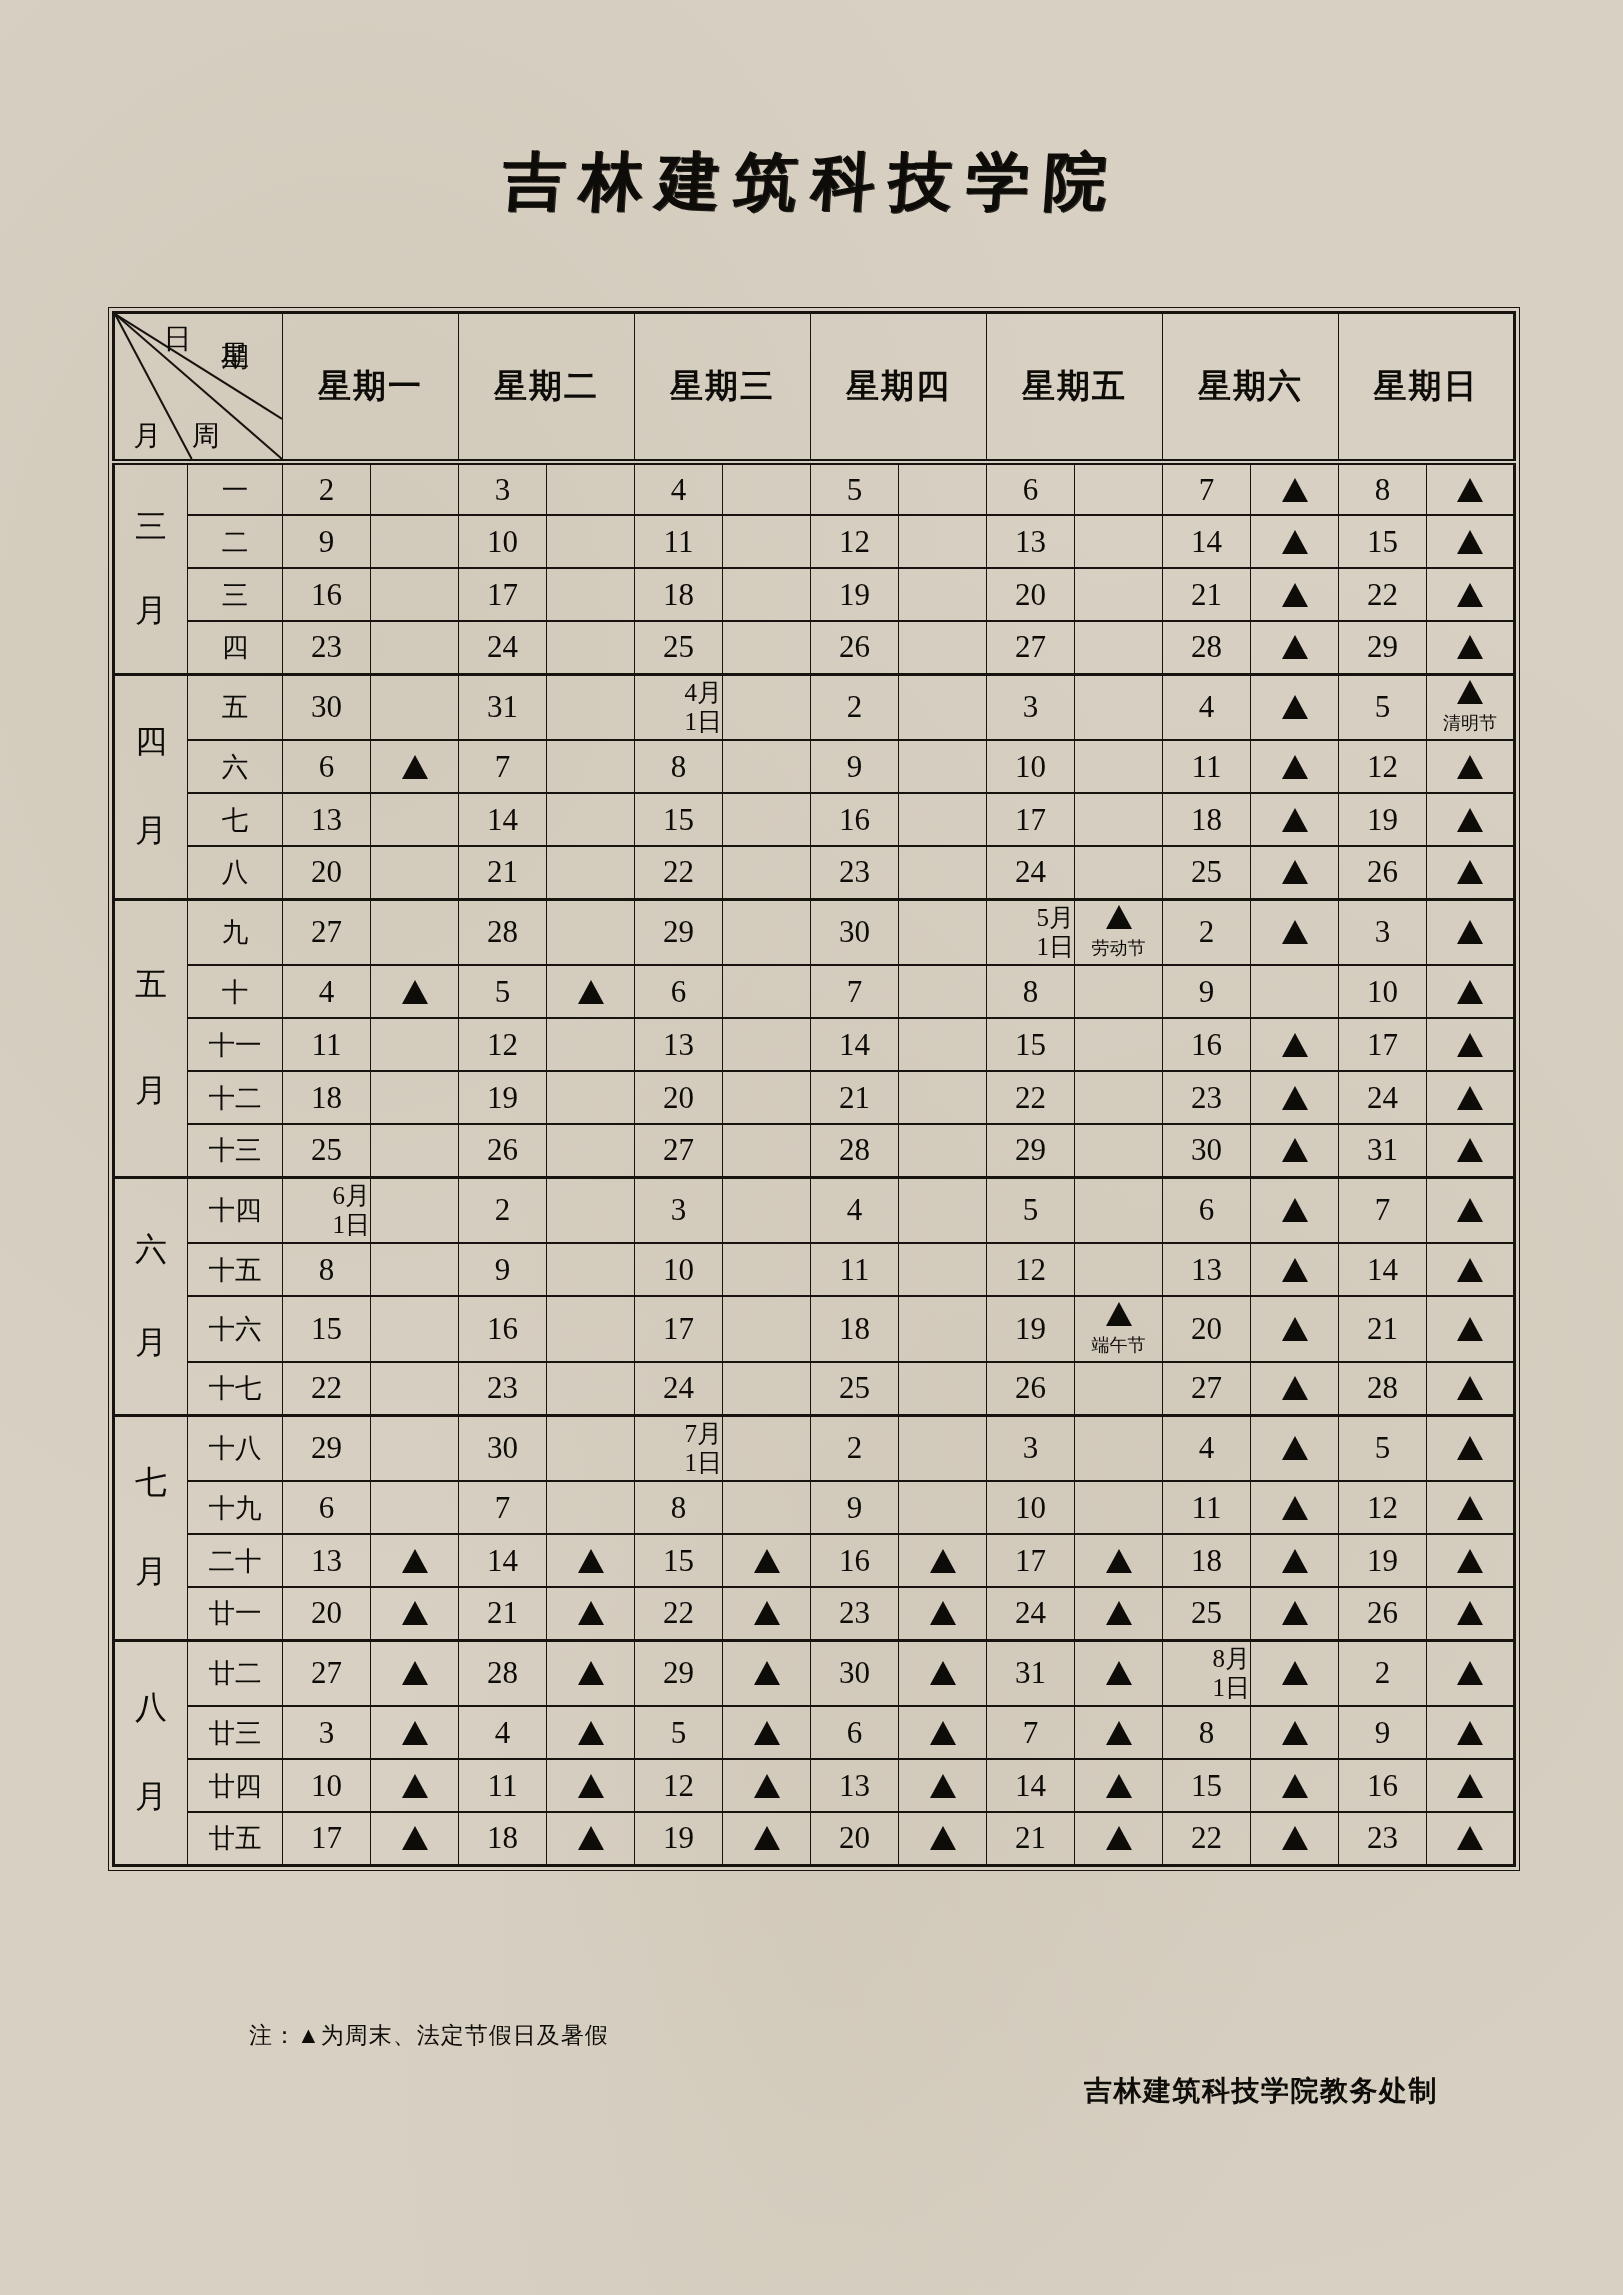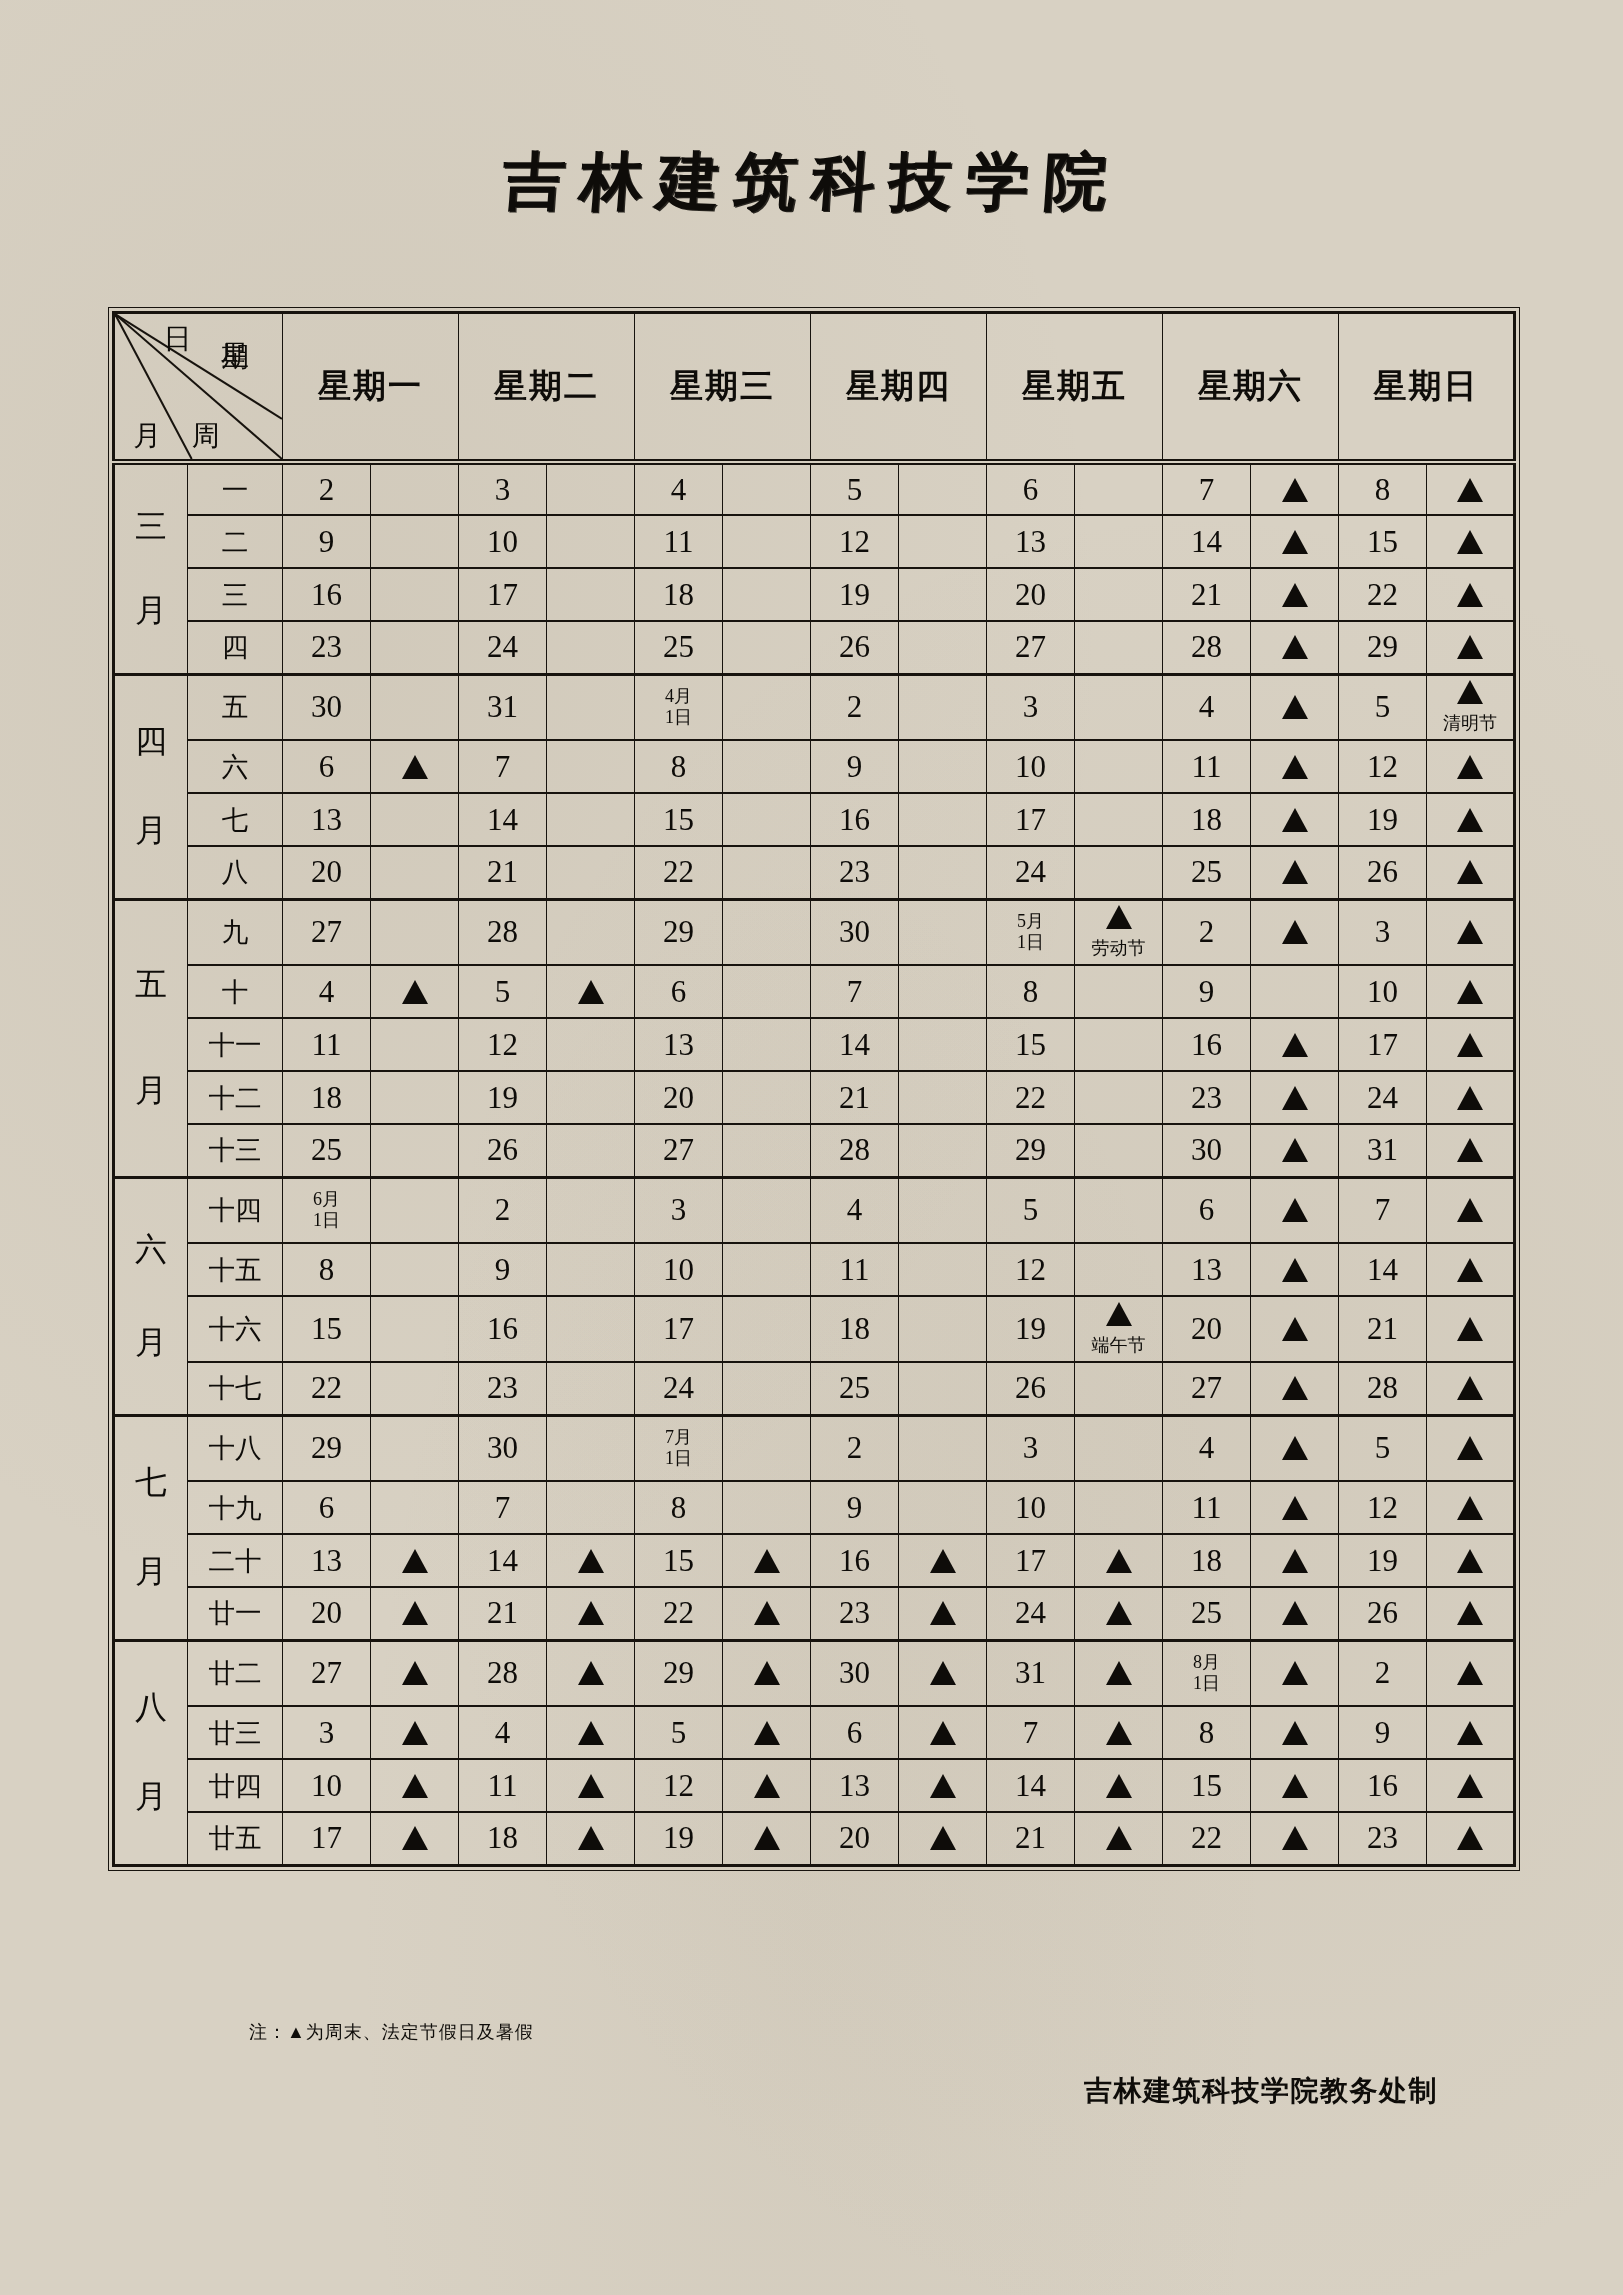--- a/index.html
+++ b/index.html
@@ -43,29 +43,29 @@
   .corner .clab { position:absolute; font-size:28px; font-weight:400; letter-spacing:0; line-height:1.05; }
   .c-day   { left:29%; top:7%; }
   .c-weekday { left:63%; top:4%; writing-mode:vertical-rl; text-orientation:upright; }
   .c-month { left:11%; bottom:6%; }
   .c-zhou  { left:46%; bottom:6%; }
   td.month-cell { position:relative; }
   .month-wrap { position:absolute; inset:0; display:flex; flex-direction:column;
     justify-content:space-evenly; align-items:center; font-size:32px; }
   td.week-cell { font-size:26.6px; text-align:center; vertical-align:middle; }
   td.date-cell { font-size:31px; text-align:center; vertical-align:middle; font-weight:400; }
-  td.date-cell .dl { font-size:18px; line-height:1.18; text-align:center; }
+  td.date-cell .dl { font-size:25px; line-height:1.18; text-align:right; }
   td.marker-cell { text-align:center; vertical-align:middle; }
   .mwrap { display:flex; flex-direction:column; align-items:center; justify-content:center; }
   .tri { width:0; height:0; border-left:13.3px solid transparent; border-right:13.3px solid transparent;
     border-bottom:24px solid #0e0c09; }
   .fest { font-size:18px; margin-top:7px; white-space:nowrap; }
   .note {
     position:absolute; left:249px; top:2020px; margin:0;
-    font-size:18px; letter-spacing:1px;
+    font-size:23px; letter-spacing:1px;
   }
   .credit {
     position:absolute; left:1084px; top:2072px; margin:0;
     font-size:28px; font-weight:700; letter-spacing:1.5px;
   }
 </style>
 </head>
 <body>
 
 <div class="page">

